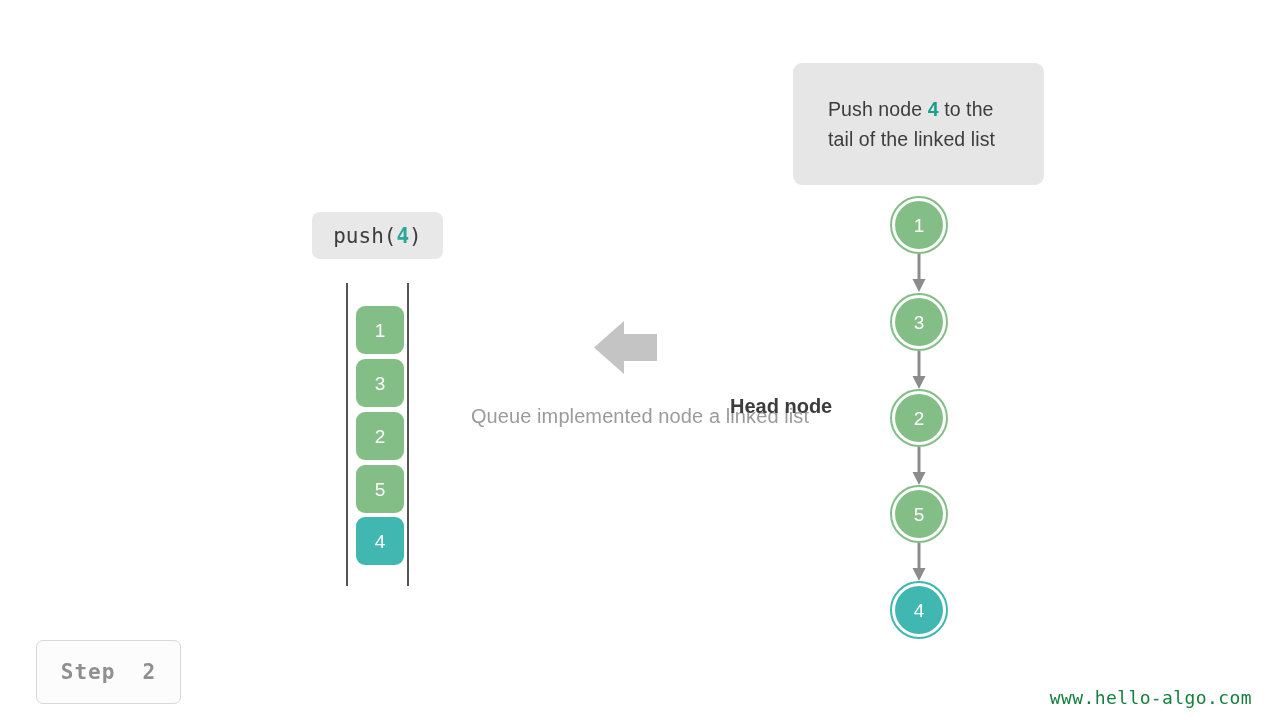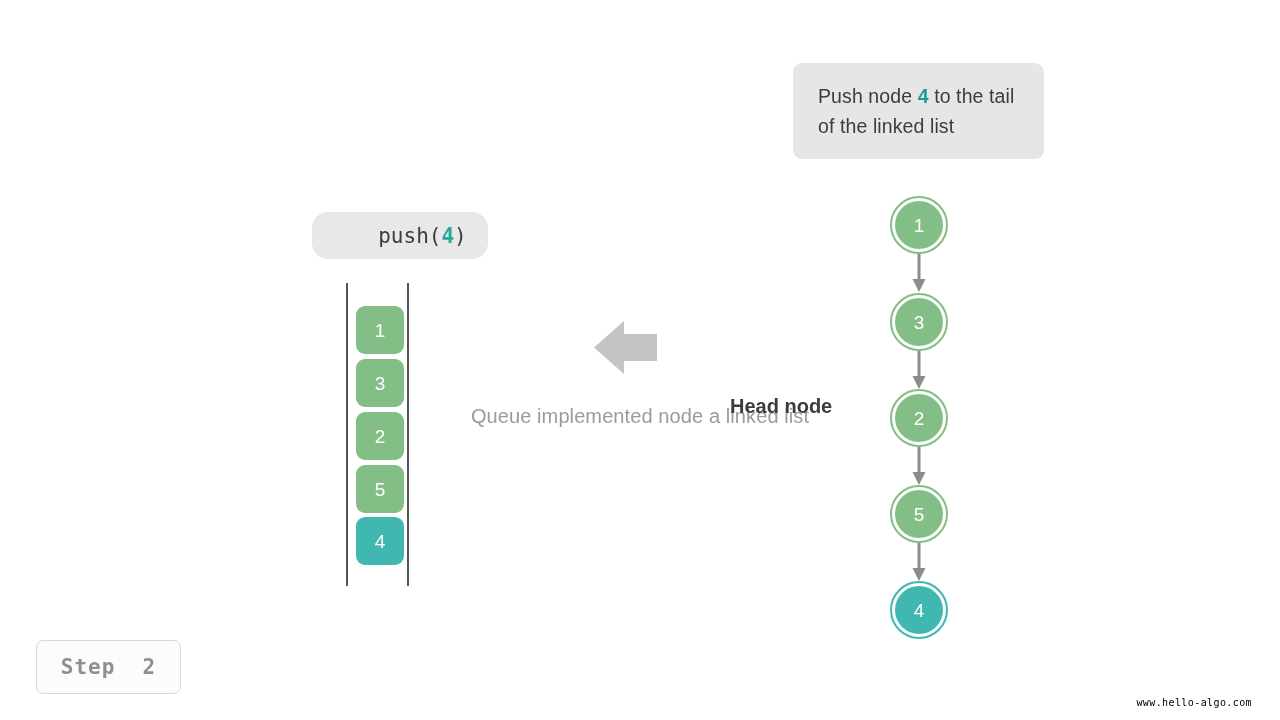--- a/index.html
+++ b/index.html
@@ -20,25 +20,25 @@
     position: absolute;
     inset: 0;
   }
 
   
   .callout {
     position: absolute;
     left: 793px;
     top: 63px;
     width: 251px;
-    height: 96px;
+    height: 122px;
     background: #e6e6e6;
     border-radius: 9px;
     box-sizing: border-box;
-    padding: 16px 25px;
+    padding: 16px 35px;
     display: flex;
     align-items: center;
   }
   .callout-text {
     font-size: 19.5px;
     line-height: 30px;
     color: #3c3c3c;
     letter-spacing: 0.1px;
   }
   .hl-teal {
@@ -47,25 +47,24 @@
   }
 
   
   .op-chip {
     position: absolute;
     left: 312px;
     top: 212px;
     width: 131px;
     height: 47px;
     background: #e8e8e8;
-    border-radius: 16px;
-    display: flex;
-    align-items: center;
-    justify-content: center;
-    padding-left: 45px;
+    border-radius: 8px;
+    display: flex;
+    align-items: center;
+    justify-content: center;
   }
   .op-chip-text {
     font-family: "DejaVu Sans Mono", "Liberation Mono", monospace;
     font-size: 21px;
     color: #3c3c3c;
     letter-spacing: 0px;
     white-space: pre;
   }
   .op-chip-text .arg {
     color: #2ca89b;
@@ -186,21 +185,21 @@
     text-align: left;
   }
   .nodelabel.head { left: -10px; top: 215px; width: 142px; }
 
   
   .step-badge {
     position: absolute;
     left: 36px;
     top: 640px;
     width: 145px;
-    height: 54px;
+    height: 64px;
     background: #fcfcfc;
     border: 1px solid #d8d8d8;
     border-radius: 7px;
     display: flex;
     align-items: center;
     justify-content: center;
     box-sizing: border-box;
   }
   .step-badge-text {
     font-family: "DejaVu Sans Mono", "Liberation Mono", monospace;
@@ -210,22 +209,22 @@
     letter-spacing: 1px;
     white-space: pre;
   }
 
   
   .watermark {
     position: absolute;
     right: 28px;
     bottom: 12px;
     font-family: "DejaVu Sans Mono", "Liberation Mono", monospace;
-    font-size: 10px;
-    color: #000000;
+    font-size: 18px;
+    color: #15803d;
     letter-spacing: 0.4px;
     white-space: pre;
   }
 </style>
 </head>
 <body>
 
 <div class="stage">
 
   <div class="callout">

